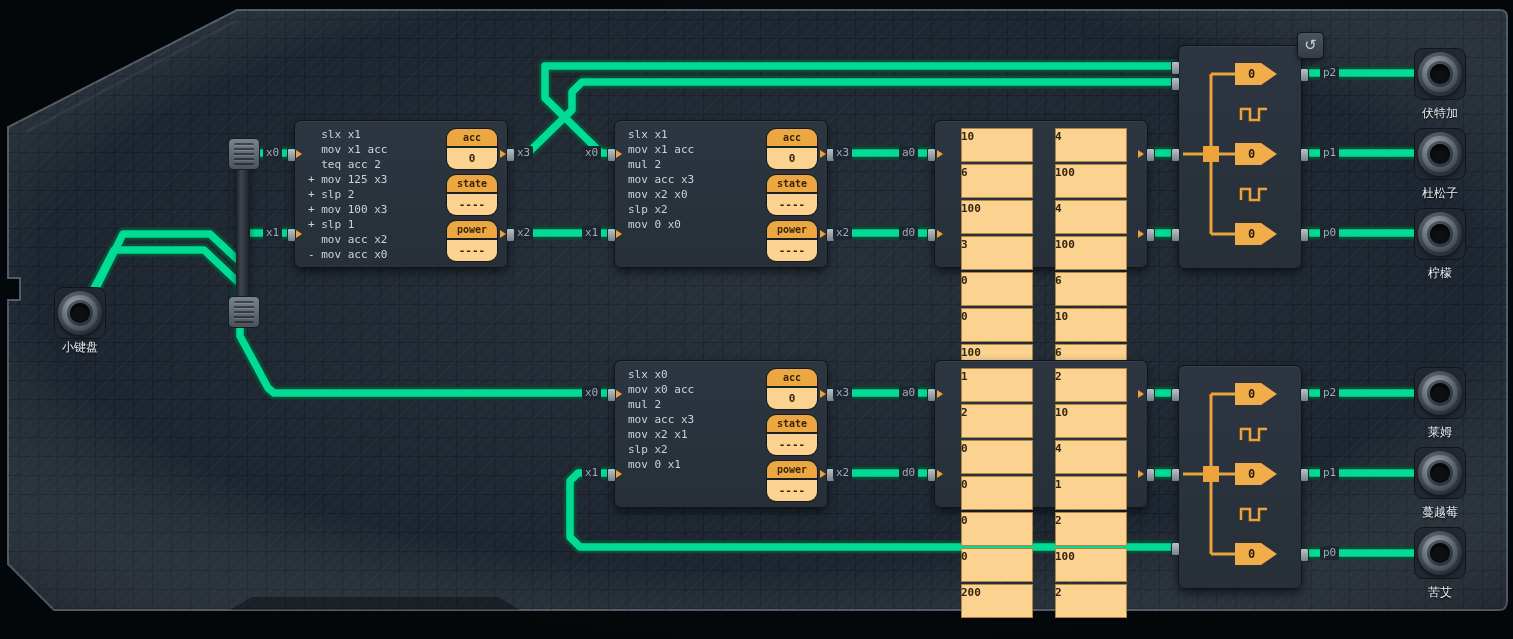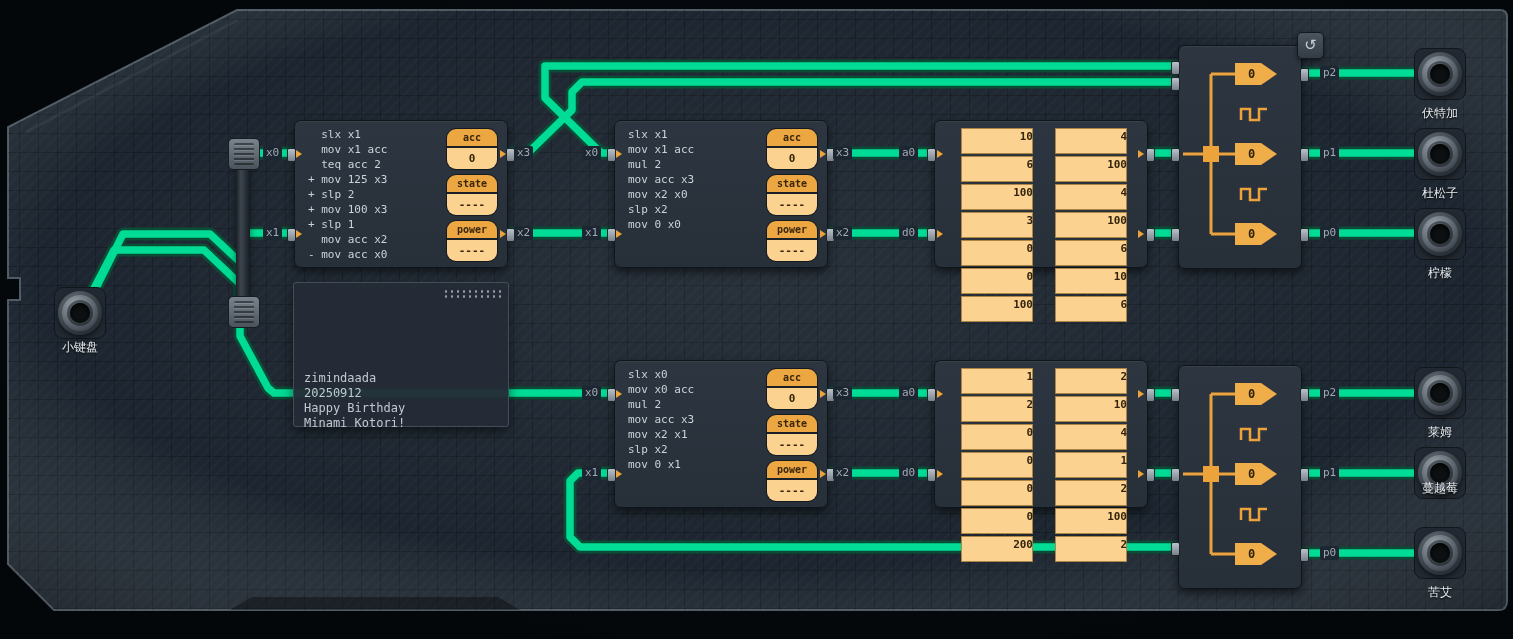--- a/index.html
+++ b/index.html
@@ -18,22 +18,22 @@
         font-size:11px;line-height:15px;color:#ccd3da;}
   .code div{white-space:pre;}
 
   .regs{position:absolute;right:9px;top:7px;width:52px;display:flex;flex-direction:column;gap:4px;z-index:2;}
   .reg{border:1px solid #141a20;border-radius:10px;overflow:hidden;background:#1a2026;}
   .reg .hdr{background:#eca743;color:#3a2608;font:bold 10px/17px "DejaVu Sans Mono",monospace;
             text-align:center;border-bottom:2px solid #1a2026;}
   .reg .val{background:#fbd28f;color:#3a2608;font:bold 11px/21px "DejaVu Sans Mono",monospace;text-align:center;}
 
   .memcol{position:absolute;top:7px;width:72px;display:flex;flex-direction:column;gap:2px;}
-  .memcell{height:26px;background:#fbd28f;box-shadow:inset 0 0 0 1px rgba(122,83,22,.6);
-           border-radius:1px;color:#33240e;font:bold 11px/17px "DejaVu Sans Mono",monospace;text-align:right;}
+  .memcell{height:34px;background:#fbd28f;box-shadow:inset 0 0 0 1px rgba(122,83,22,.6);
+           border-radius:1px;color:#33240e;font:bold 11px/17px "DejaVu Sans Mono",monospace;text-align:left;}
 
   .nub{position:absolute;width:7px;height:12px;background:linear-gradient(180deg,#b9c2ca,#78828b);
        border:1px solid #1d2329;border-radius:2px;z-index:1;}
   .nub.l{left:-8px;}.nub.r{right:-8px;}
   .pa{position:absolute;width:0;height:0;border:4px solid transparent;border-left:6px solid #eda33b;}
 
   .plabel{position:absolute;font-family:"DejaVu Sans Mono",monospace;font-size:11px;line-height:14px;
           color:#a2abb4;background:#1d2731;padding:0 3px;border-radius:2px;z-index:5;}
 
   .connector{position:absolute;width:52px;height:52px;z-index:4;}
@@ -391,29 +391,20 @@
     </svg>
     <div class="gate" style="top:177px">0</div>
     <span class="nub l" style="top:22px"></span>
     <span class="nub l" style="top:102px"></span>
     <span class="nub l" style="top:176px"></span>
     <span class="nub r" style="top:22px"></span>
     <span class="nub r" style="top:102px"></span>
     <span class="nub r" style="top:182px"></span>
   </div>
 
-  <div class="note">
-    <div class="dots"></div>
-    <div class="ntext">
-      <div>zimindaada</div>
-      <div>20250912</div>
-      <div>Happy Birthday</div>
-      <div>Minami Kotori!</div>
-    </div>
-  </div>
 
   <div class="resetbtn">
     <span>↺</span>
   </div>
 
   <span class="plabel" style="left:263px;top:146px">x0</span>
   <span class="plabel" style="left:263px;top:226px">x1</span>
   <span class="plabel" style="left:514px;top:146px">x3</span>
   <span class="plabel" style="left:514px;top:226px">x2</span>
   <span class="plabel" style="left:582px;top:146px">x0</span>
@@ -468,21 +459,21 @@
       <div class="ring"></div>
       <div class="hole"></div>
   </div>
   <div class="cnlabel" style="left:1392px;top:424px">莱姆</div>
 
   <div class="connector" style="left:1414px;top:447px">
     <div class="pad"></div>
       <div class="ring"></div>
       <div class="hole"></div>
   </div>
-  <div class="cnlabel" style="left:1392px;top:480px">蔓越莓</div>
+  <div class="cnlabel" style="left:1392px;top:504px">蔓越莓</div>
 
   <div class="connector" style="left:1414px;top:527px">
     <div class="pad"></div>
       <div class="ring"></div>
       <div class="hole"></div>
   </div>
   <div class="cnlabel" style="left:1392px;top:584px">苦艾</div>
 
 </div>
 

